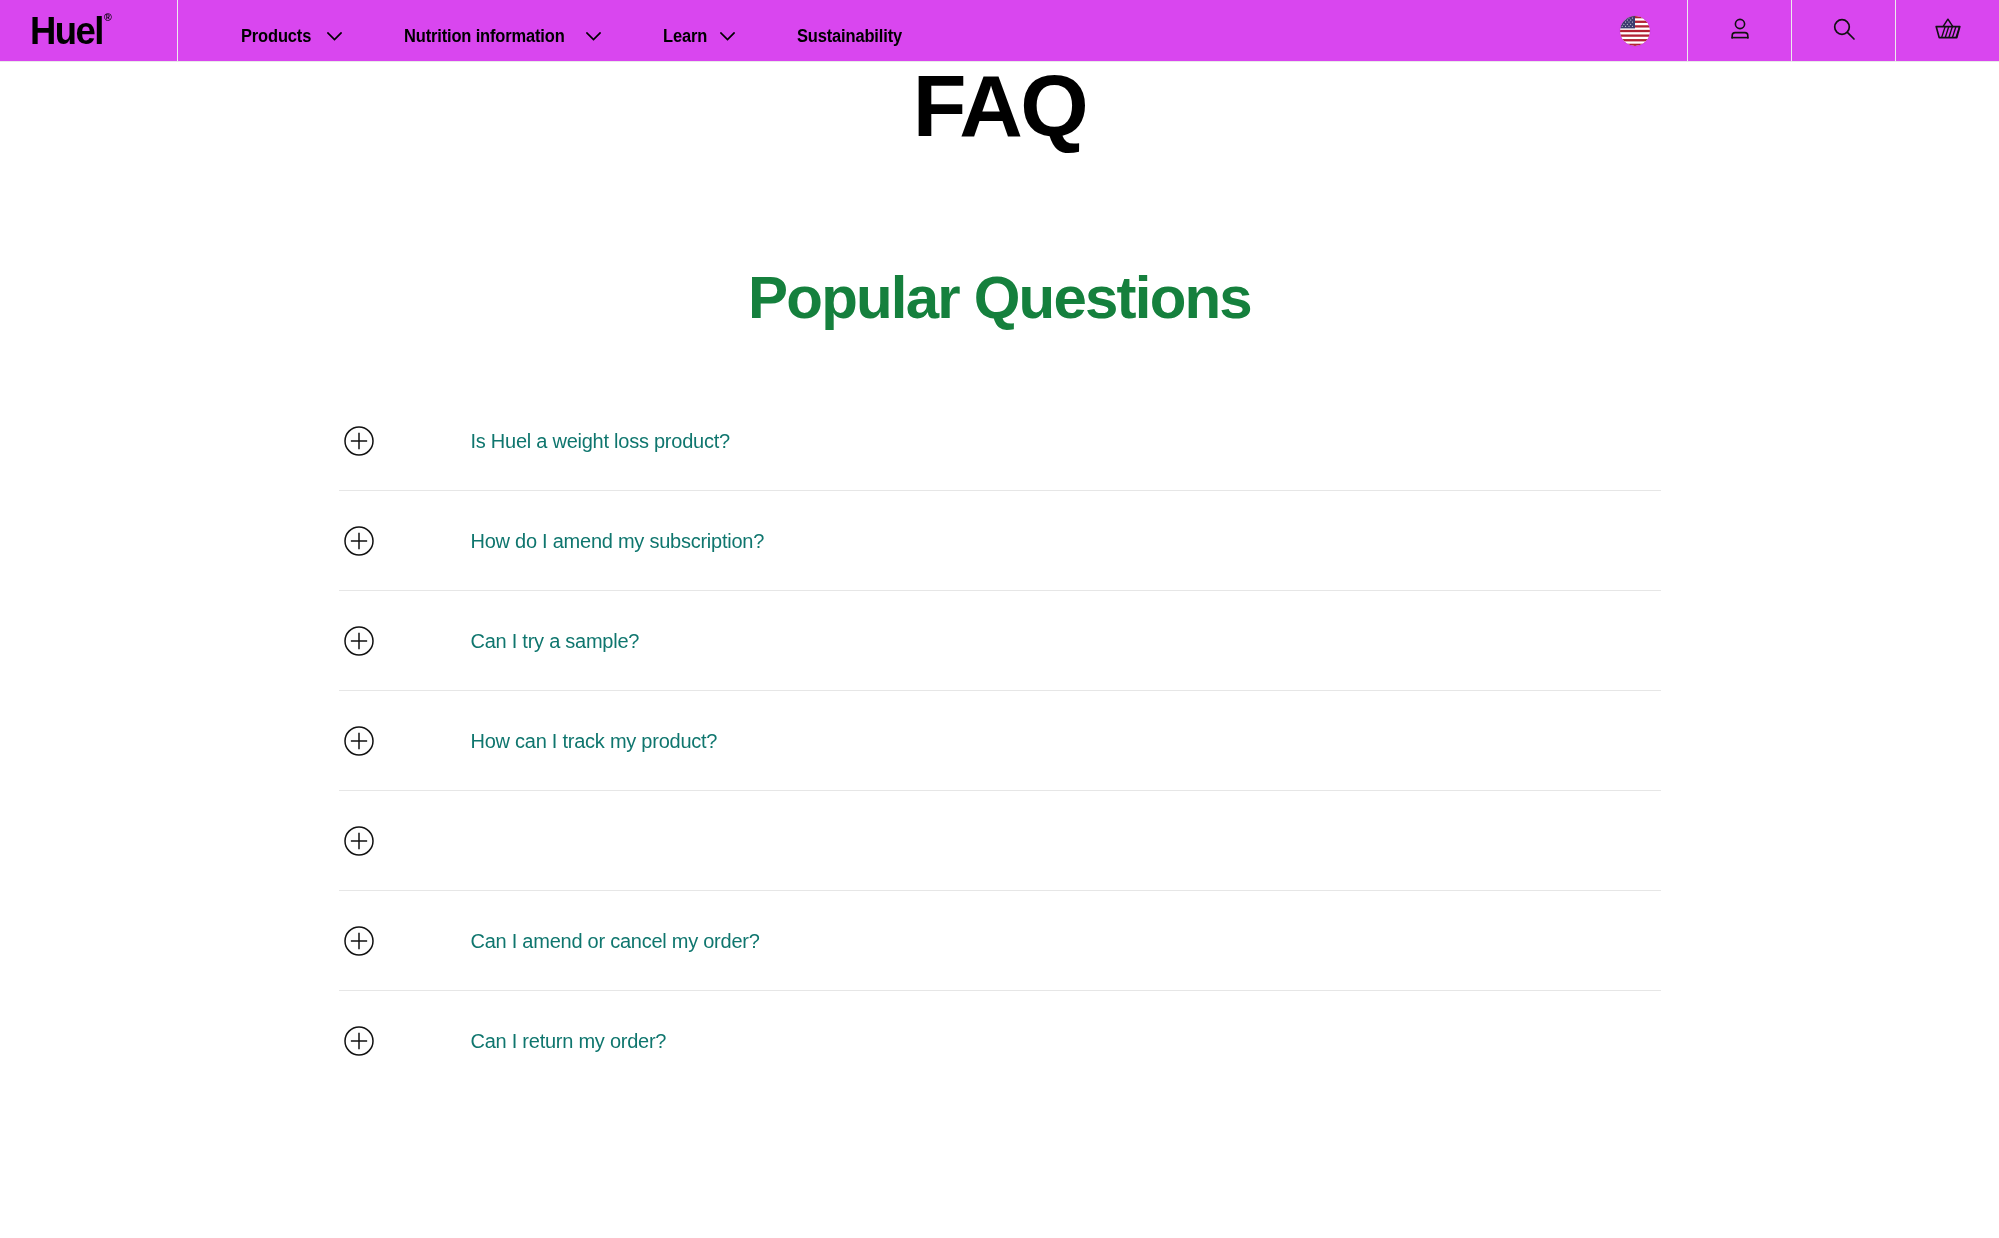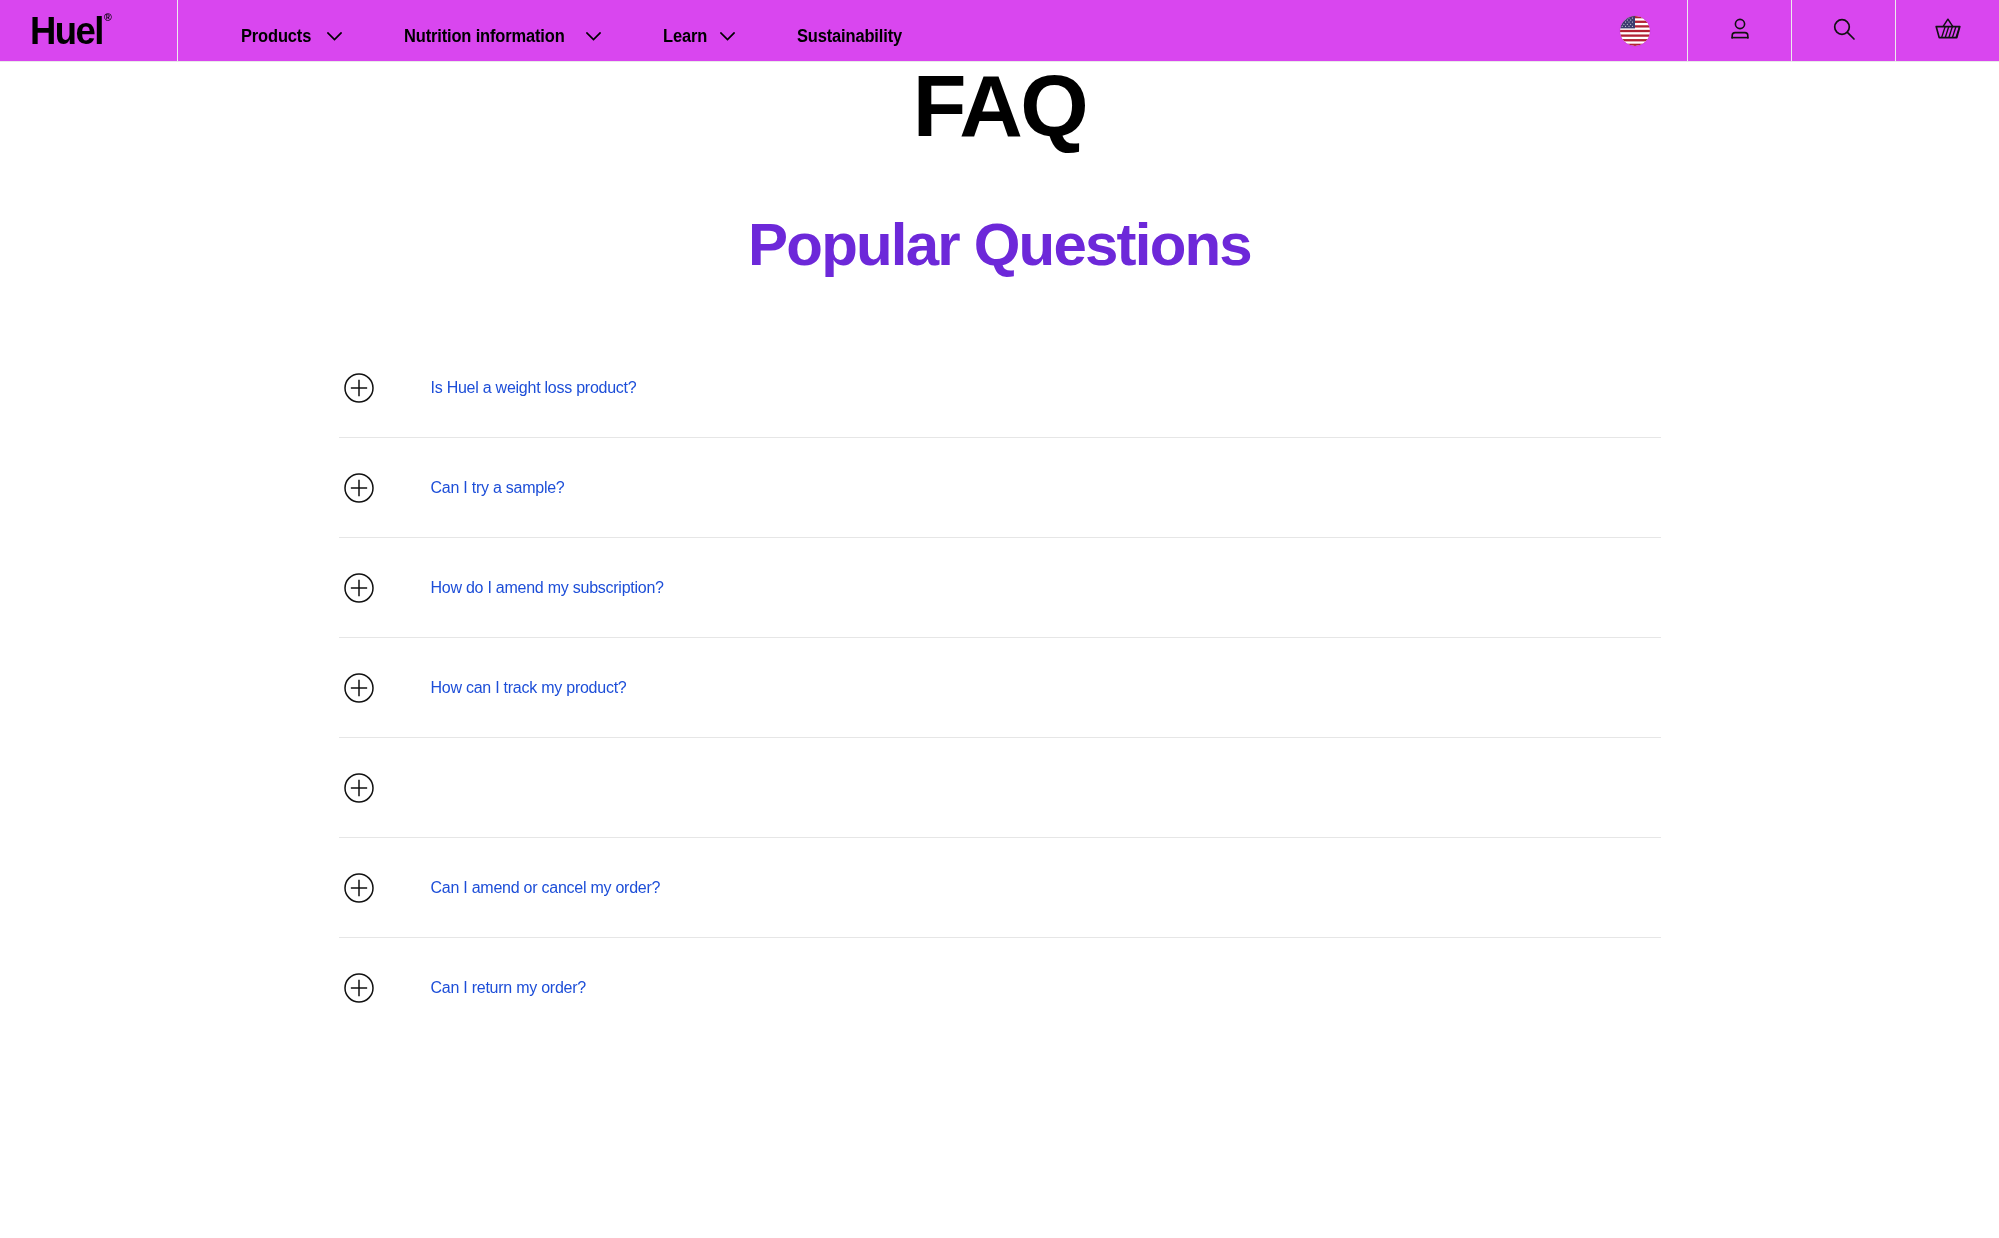--- a/index.html
+++ b/index.html
@@ -135,22 +135,22 @@
     line-height: 1;
     color: #000;
   }
 
   .section-title {
     text-align: center;
     font-size: 60px;
     font-weight: 700;
     letter-spacing: -1.8px;
     line-height: 1;
-    margin-top: 65px;
-    color: #6d28d9;
+    margin-top: 118px;
+    color: #15803d;
   }
 
   .faq-list {
     width: 1322px;
     margin: 0 auto;
     margin-top: 63px;
   }
 
   .faq-row {
     display: flex;
@@ -166,25 +166,26 @@
     width: 92px;
     flex: 0 0 92px;
     display: flex;
     align-items: center;
     padding-left: 5px;
   }
 
   .plus-icon { display: block; }
 
   .faq-q {
-    font-size: 16px;
+    font-size: 20px;
     font-weight: 400;
     letter-spacing: -0.25px;
-    color: #1d4ed8;
+    color: #0f766e;
     line-height: 1.2;
+    margin-left: 40px;
   }
 </style>
 </head>
 <body>
 
 <div class="header">
 
   <div class="logo-zone">
     <a class="logo" href="#" style="text-decoration:none;color:inherit;">
       <span>Huel</span><span class="reg">®</span>
@@ -332,31 +333,31 @@
       <span class="faq-q">Is Huel a weight loss product?</span>
     </div>
 
     <div class="faq-row">
       <span class="plus-wrap">
         <svg class="plus-icon" width="30" height="30" viewBox="0 0 30 30" fill="none" xmlns="http://www.w3.org/2000/svg">
           <circle cx="15" cy="15" r="14" stroke="#111" stroke-width="1.5"></circle>
           <path d="M15 7.6v14.8M7.6 15h14.8" stroke="#111" stroke-width="1.5" stroke-linecap="square"></path>
         </svg>
       </span>
+      <span class="faq-q">How do I amend my subscription?</span>
+    </div>
+
+    <div class="faq-row">
+      <span class="plus-wrap">
+        <svg class="plus-icon" width="30" height="30" viewBox="0 0 30 30" fill="none" xmlns="http://www.w3.org/2000/svg">
+          <circle cx="15" cy="15" r="14" stroke="#111" stroke-width="1.5"></circle>
+          <path d="M15 7.6v14.8M7.6 15h14.8" stroke="#111" stroke-width="1.5" stroke-linecap="square"></path>
+        </svg>
+      </span>
       <span class="faq-q">Can I try a sample?</span>
-    </div>
-
-    <div class="faq-row">
-      <span class="plus-wrap">
-        <svg class="plus-icon" width="30" height="30" viewBox="0 0 30 30" fill="none" xmlns="http://www.w3.org/2000/svg">
-          <circle cx="15" cy="15" r="14" stroke="#111" stroke-width="1.5"></circle>
-          <path d="M15 7.6v14.8M7.6 15h14.8" stroke="#111" stroke-width="1.5" stroke-linecap="square"></path>
-        </svg>
-      </span>
-      <span class="faq-q">How do I amend my subscription?</span>
     </div>
 
     <div class="faq-row">
       <span class="plus-wrap">
         <svg class="plus-icon" width="30" height="30" viewBox="0 0 30 30" fill="none" xmlns="http://www.w3.org/2000/svg">
           <circle cx="15" cy="15" r="14" stroke="#111" stroke-width="1.5"></circle>
           <path d="M15 7.6v14.8M7.6 15h14.8" stroke="#111" stroke-width="1.5" stroke-linecap="square"></path>
         </svg>
       </span>
       <span class="faq-q">How can I track my product?</span>

